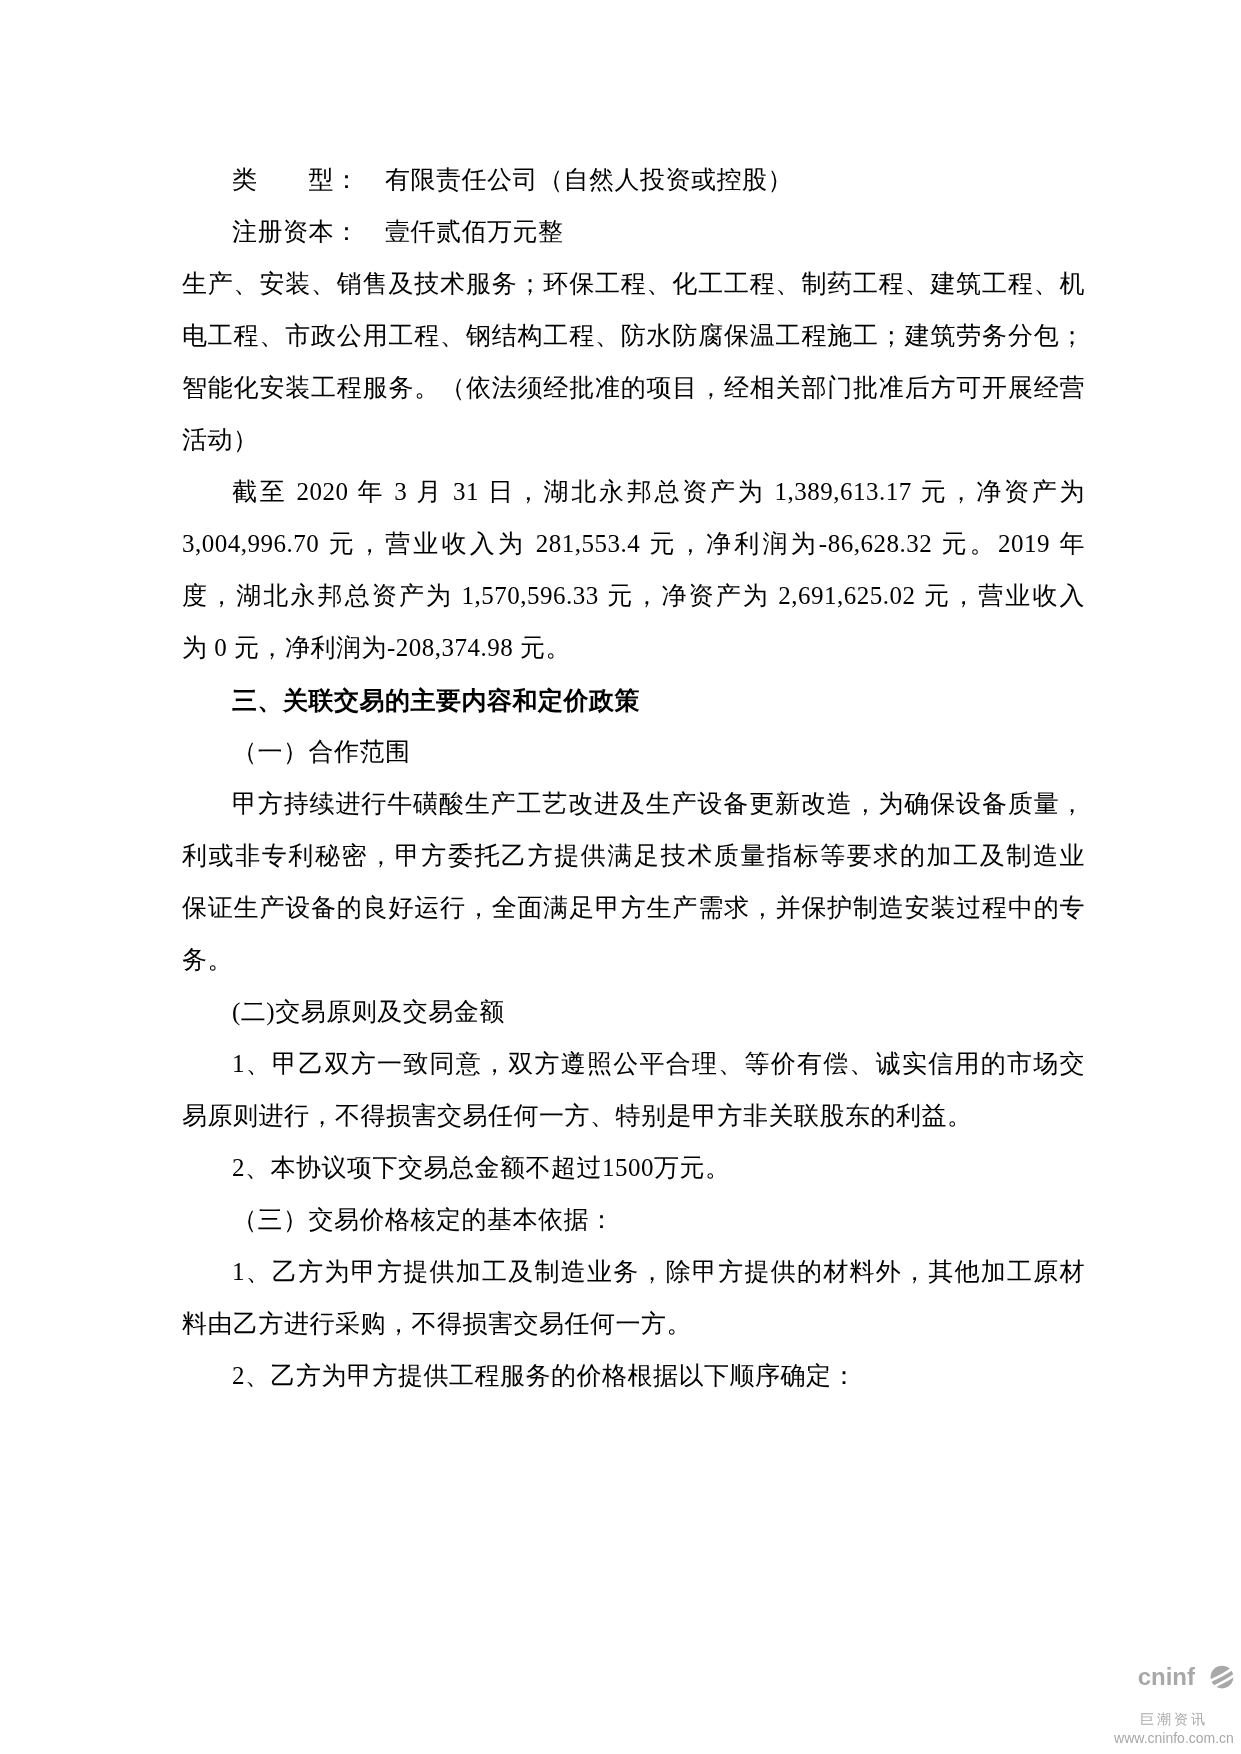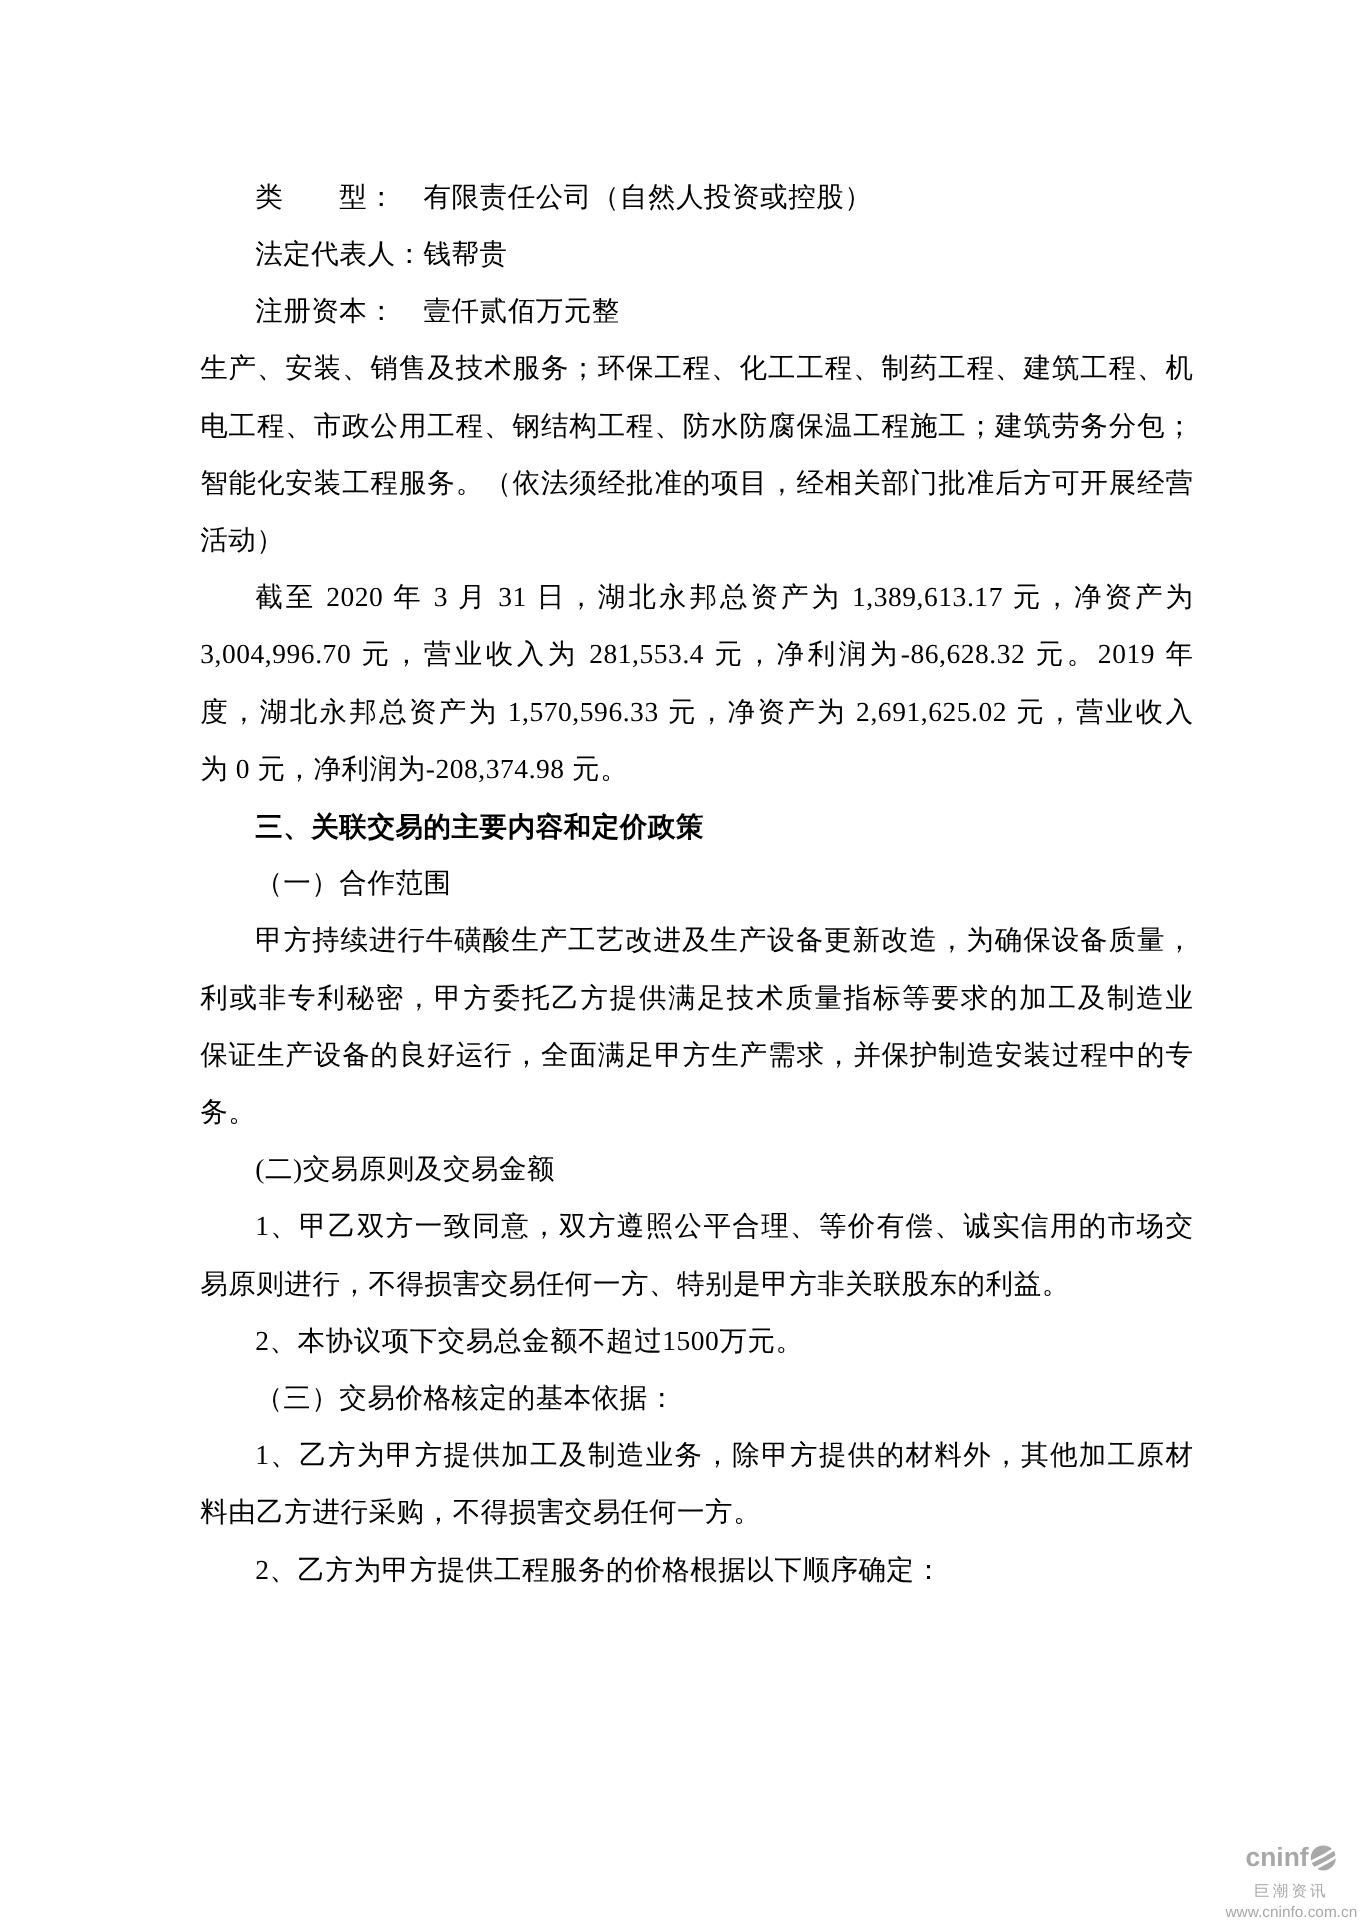--- a/index.html
+++ b/index.html
@@ -41,39 +41,38 @@
     right: 6px;
     bottom: 8px;
     width: 122px;
     text-align: center;
     color: #a8a8a8;
     font-family: "Liberation Sans", "DejaVu Sans", sans-serif;
   }
   .logo-row {
     display: flex;
     align-items: center;
-    justify-content: center;
-    gap: 0;
+    justify-content: flex-end;
+    gap: 14px;
     height: 28px;
   }
   .wordmark {
     font-weight: bold;
     font-size: 24px;
     line-height: 1;
   }
   .globe { width: 26px; height: 26px; display: inline-block; }
-  .logo-cn { font-size: 14px; letter-spacing: 3px; margin-top: 8px; }
+  .logo-cn { font-size: 14px; letter-spacing: 3px; margin-top: 20px; }
   .logo-url { font-size: 14px; margin-top: 1px; white-space: nowrap; }
 </style>
 </head>
 <body>
 
 <div class="doc">
     <div class="line indent">类　　型：　有限责任公司（自然人投资或控股）</div>
-    <div class="line indent">法定代表人：钱帮贵</div>
     <div class="line indent">注册资本：　壹仟贰佰万元整</div>
     <div class="line fill">生产、安装、销售及技术服务；环保工程、化工工程、制药工程、建筑工程、机</div>
     <div class="line fill">电工程、市政公用工程、钢结构工程、防水防腐保温工程施工；建筑劳务分包；</div>
     <div class="line fill">智能化安装工程服务。（依法须经批准的项目，经相关部门批准后方可开展经营</div>
     <div class="line">活动）</div>
     <div class="line indent fill">截至 2020 年 3 月 31 日，湖北永邦总资产为 1,389,613.17 元，净资产为</div>
     <div class="line fill">3,004,996.70 元，营业收入为 281,553.4 元，净利润为-86,628.32 元。2019 年</div>
     <div class="line fill">度，湖北永邦总资产为 1,570,596.33 元，净资产为 2,691,625.02 元，营业收入</div>
     <div class="line">为 0 元，净利润为-208,374.98 元。</div>
     <div class="line indent heading">三、关联交易的主要内容和定价政策</div>

